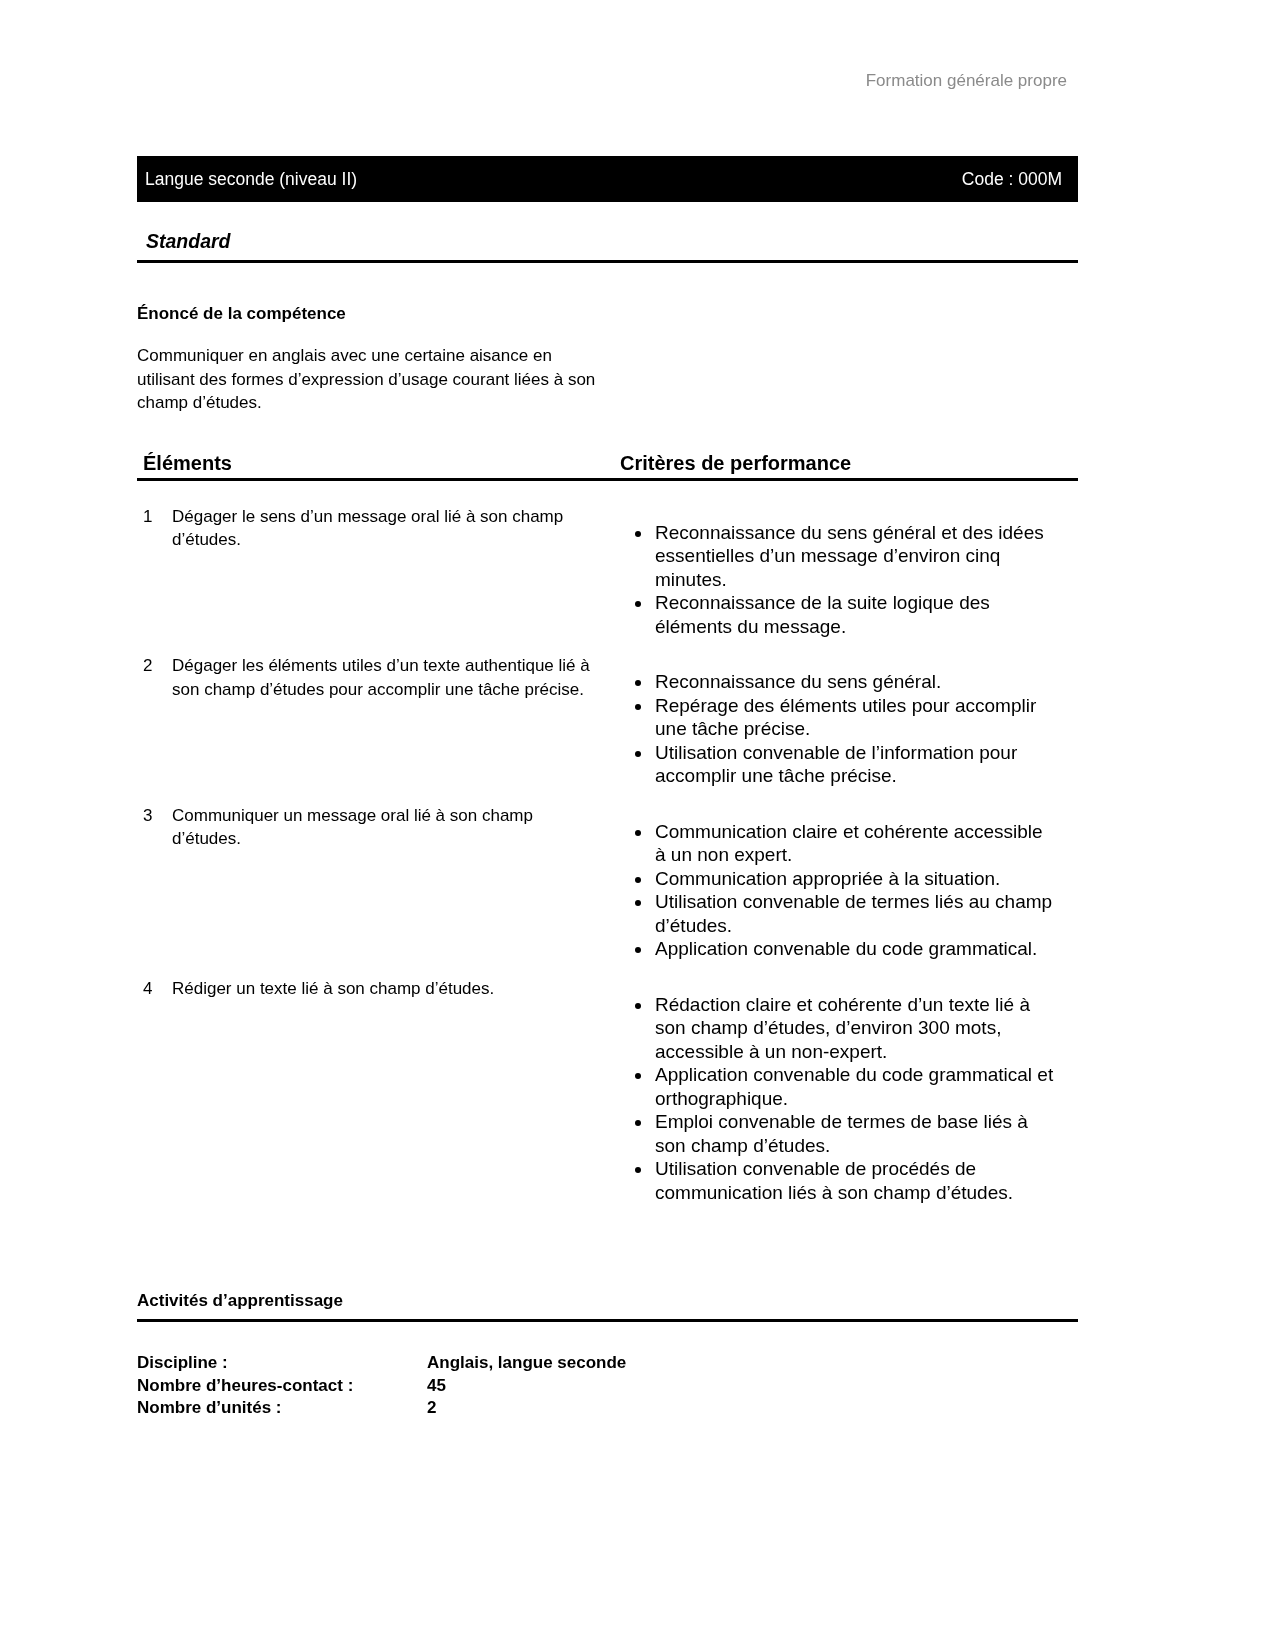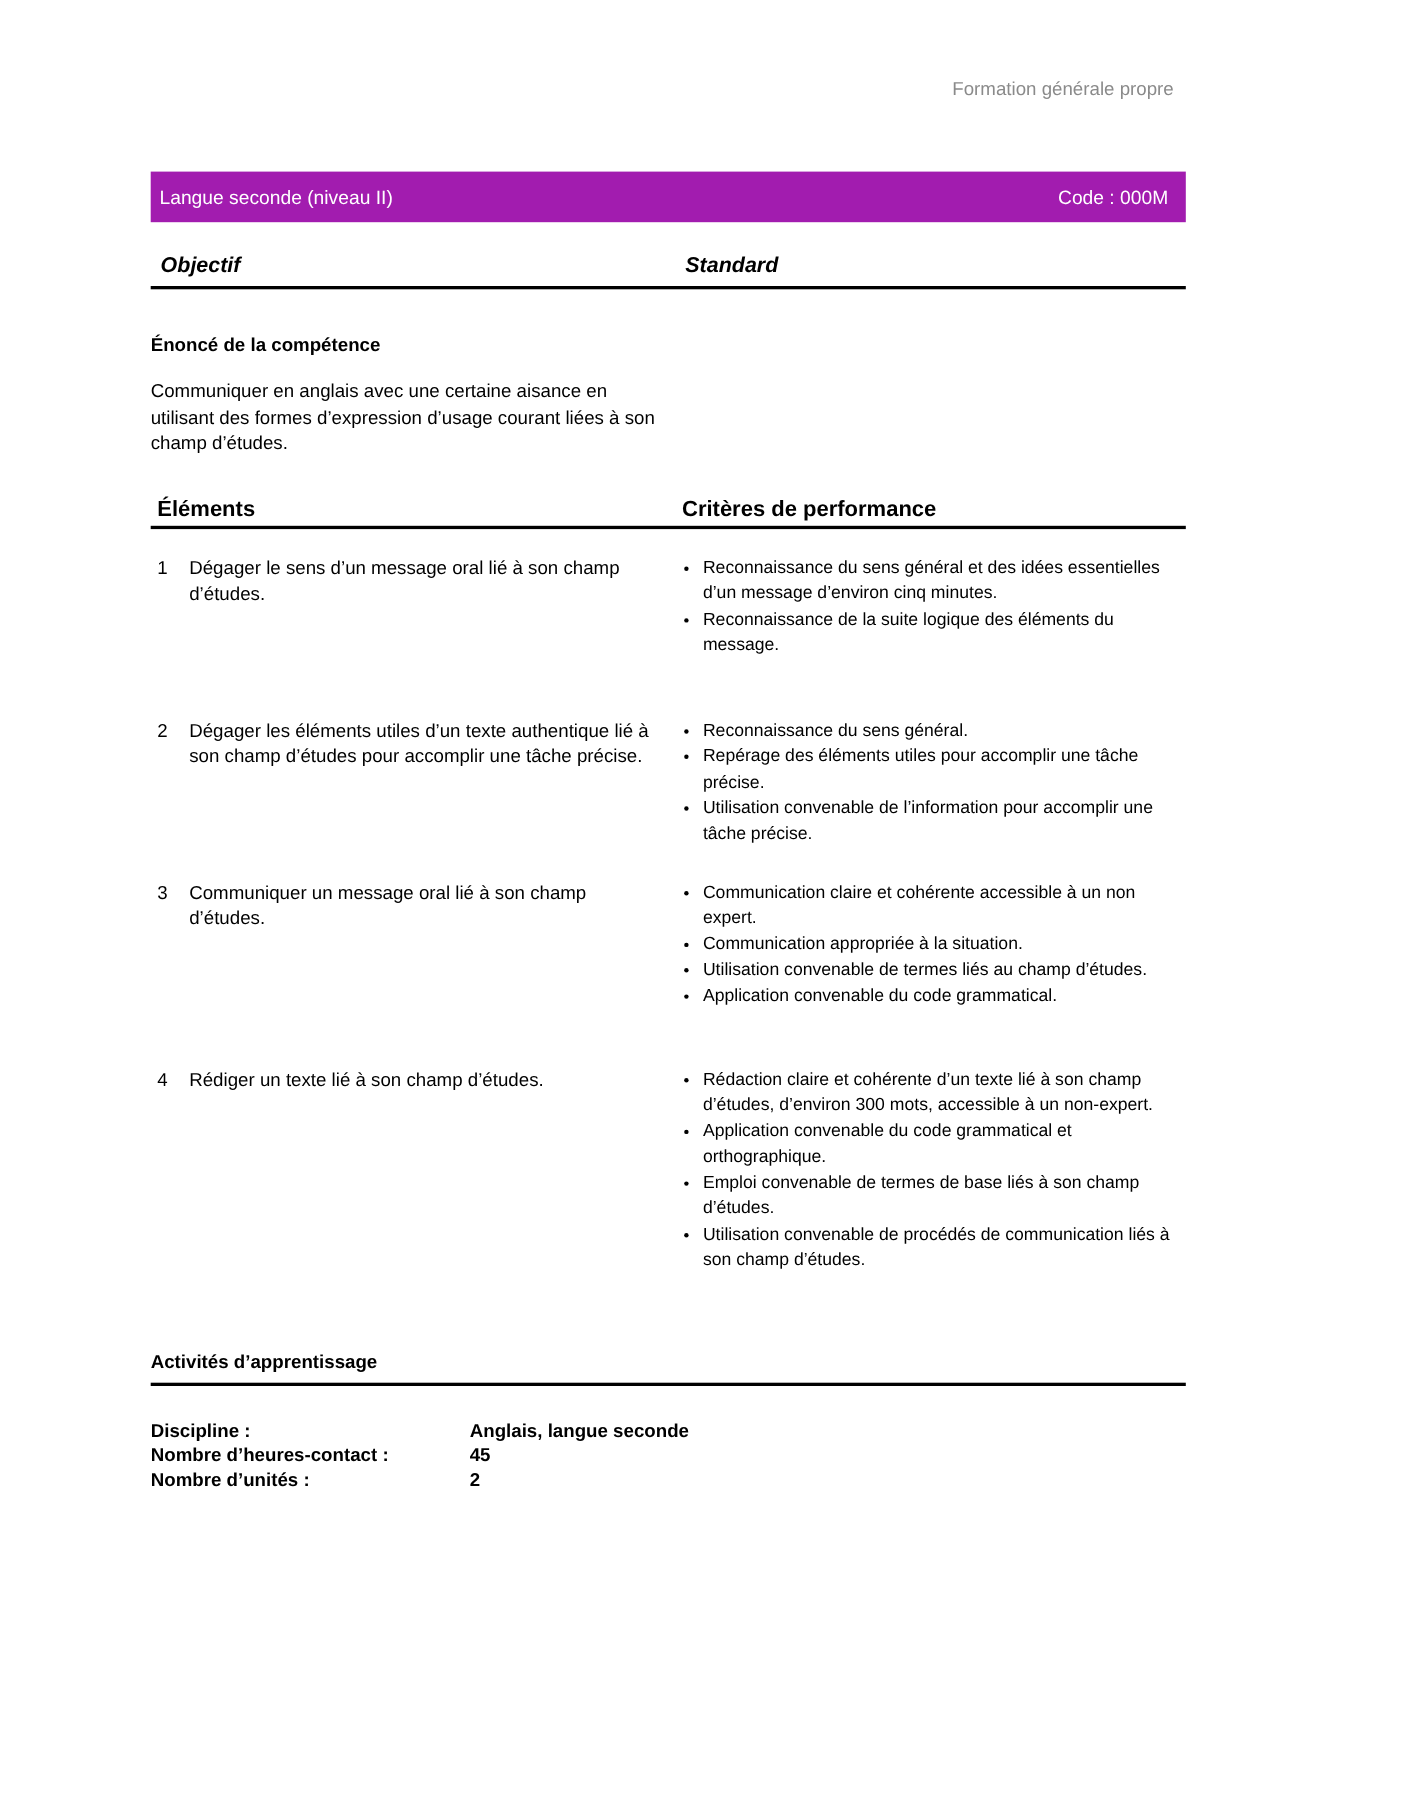--- a/index.html
+++ b/index.html
@@ -9,21 +9,21 @@
   }
   .page {
     position:relative; margin-left:137px; width:941px; height:1650px;
     box-sizing:border-box; padding-top:70px;
   }
   .header-note {
     text-align:right; padding-right:11px;
     font-size:17px; line-height:22px; color:#8a8a8a;
   }
   .title-bar {
-    margin-top:64px; height:46px; background:#a21caf; color:#fff;
+    margin-top:64px; height:46px; background:#000000; color:#fff;
     display:flex; align-items:center; justify-content:space-between;
     box-sizing:border-box; padding:0 16px 0 8px; font-size:17.5px;
   }
   .col-heads {
     margin-top:26px; display:grid; grid-template-columns:477px auto;
     border-bottom:3px solid #000; padding-bottom:5px;
     font-size:19.5px; font-weight:bold; font-style:italic; line-height:27px;
   }
   .col-heads span { padding-left:9px; }
   .heading {
@@ -44,22 +44,22 @@
   .row { display:grid; grid-template-columns:477px 1fr; }
   .row-1 { min-height:148px; }
   .row-2 { min-height:147px; }
   .row-3 { min-height:170px; }
   .el {
     display:grid; grid-template-columns:29px 1fr; align-items:start;
     padding-left:6px; font-size:17px; line-height:23.5px;
   }
   .el .el-text { max-width:430px; }
   ul.crit {
-    margin:0; padding-left:23px; list-style:disc outside;
-    font-size:16px; line-height:23.5px;
+    margin:16px; padding-left:23px; list-style:disc outside;
+    font-size:19px; line-height:23.5px;
   }
   ul.crit li { padding-left:2px; padding-right:6px; }
   .activities-heading {
     margin-top:70px; border-bottom:3.5px solid #000; padding-bottom:8px;
   }
   .act-rows { margin-top:30px; font-size:17px; line-height:22.5px;font-weight:bold; }
   .act-row { display:grid; grid-template-columns:290px auto; }
   .footer {
     position:absolute; left:0; top:1527px; width:100%;
     border-top:5px solid #000;
@@ -77,21 +77,20 @@
 <div class="page">
 
   <div class="header-note">Formation générale propre</div>
 
   <div class="title-bar">
     <span>Langue seconde (niveau II)</span>
     <span>Code : 000M</span>
   </div>
 
   <div class="col-heads">
-    <span>Objectif</span>
     <span>Standard</span>
   </div>
 
   <div class="heading competence-heading">Énoncé de la compétence</div>
 
   <p class="competence-text">Communiquer en anglais avec une certaine aisance en utilisant des formes d’expression d’usage courant liées à son champ d’études.</p>
 
   <div class="elements-heads">
     <span>Éléments</span>
     <span>Critères de performance</span>

